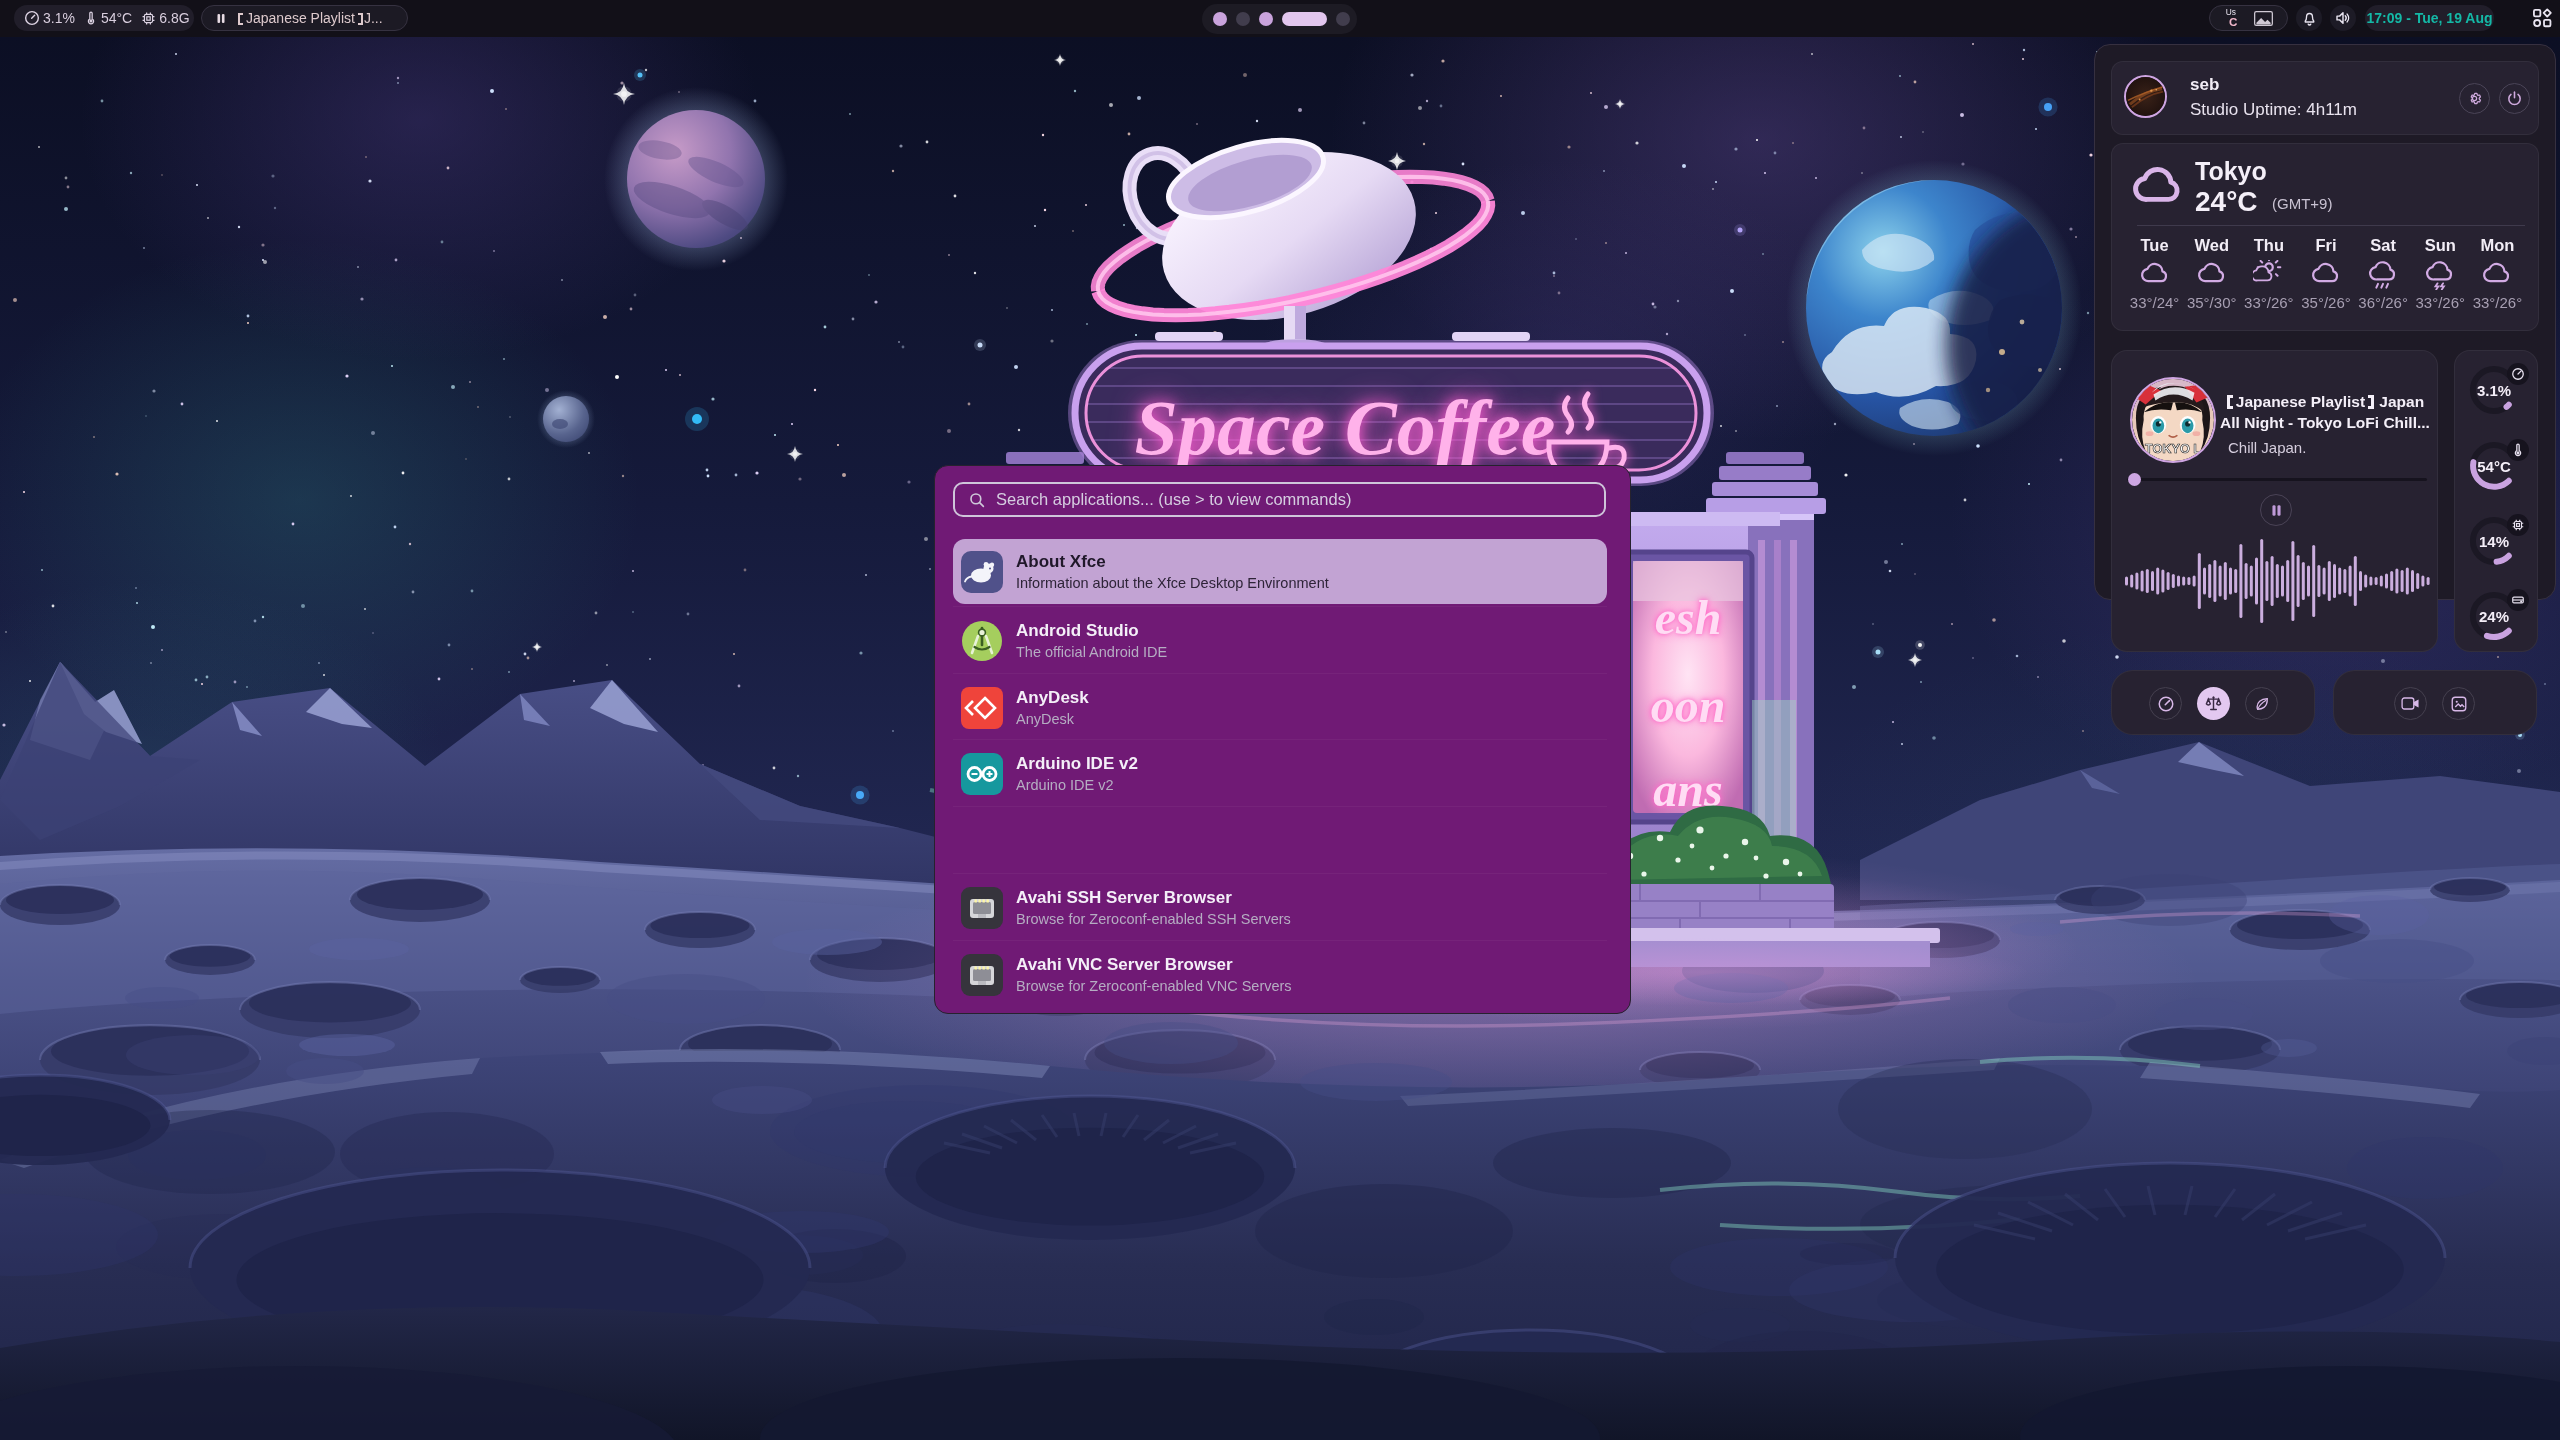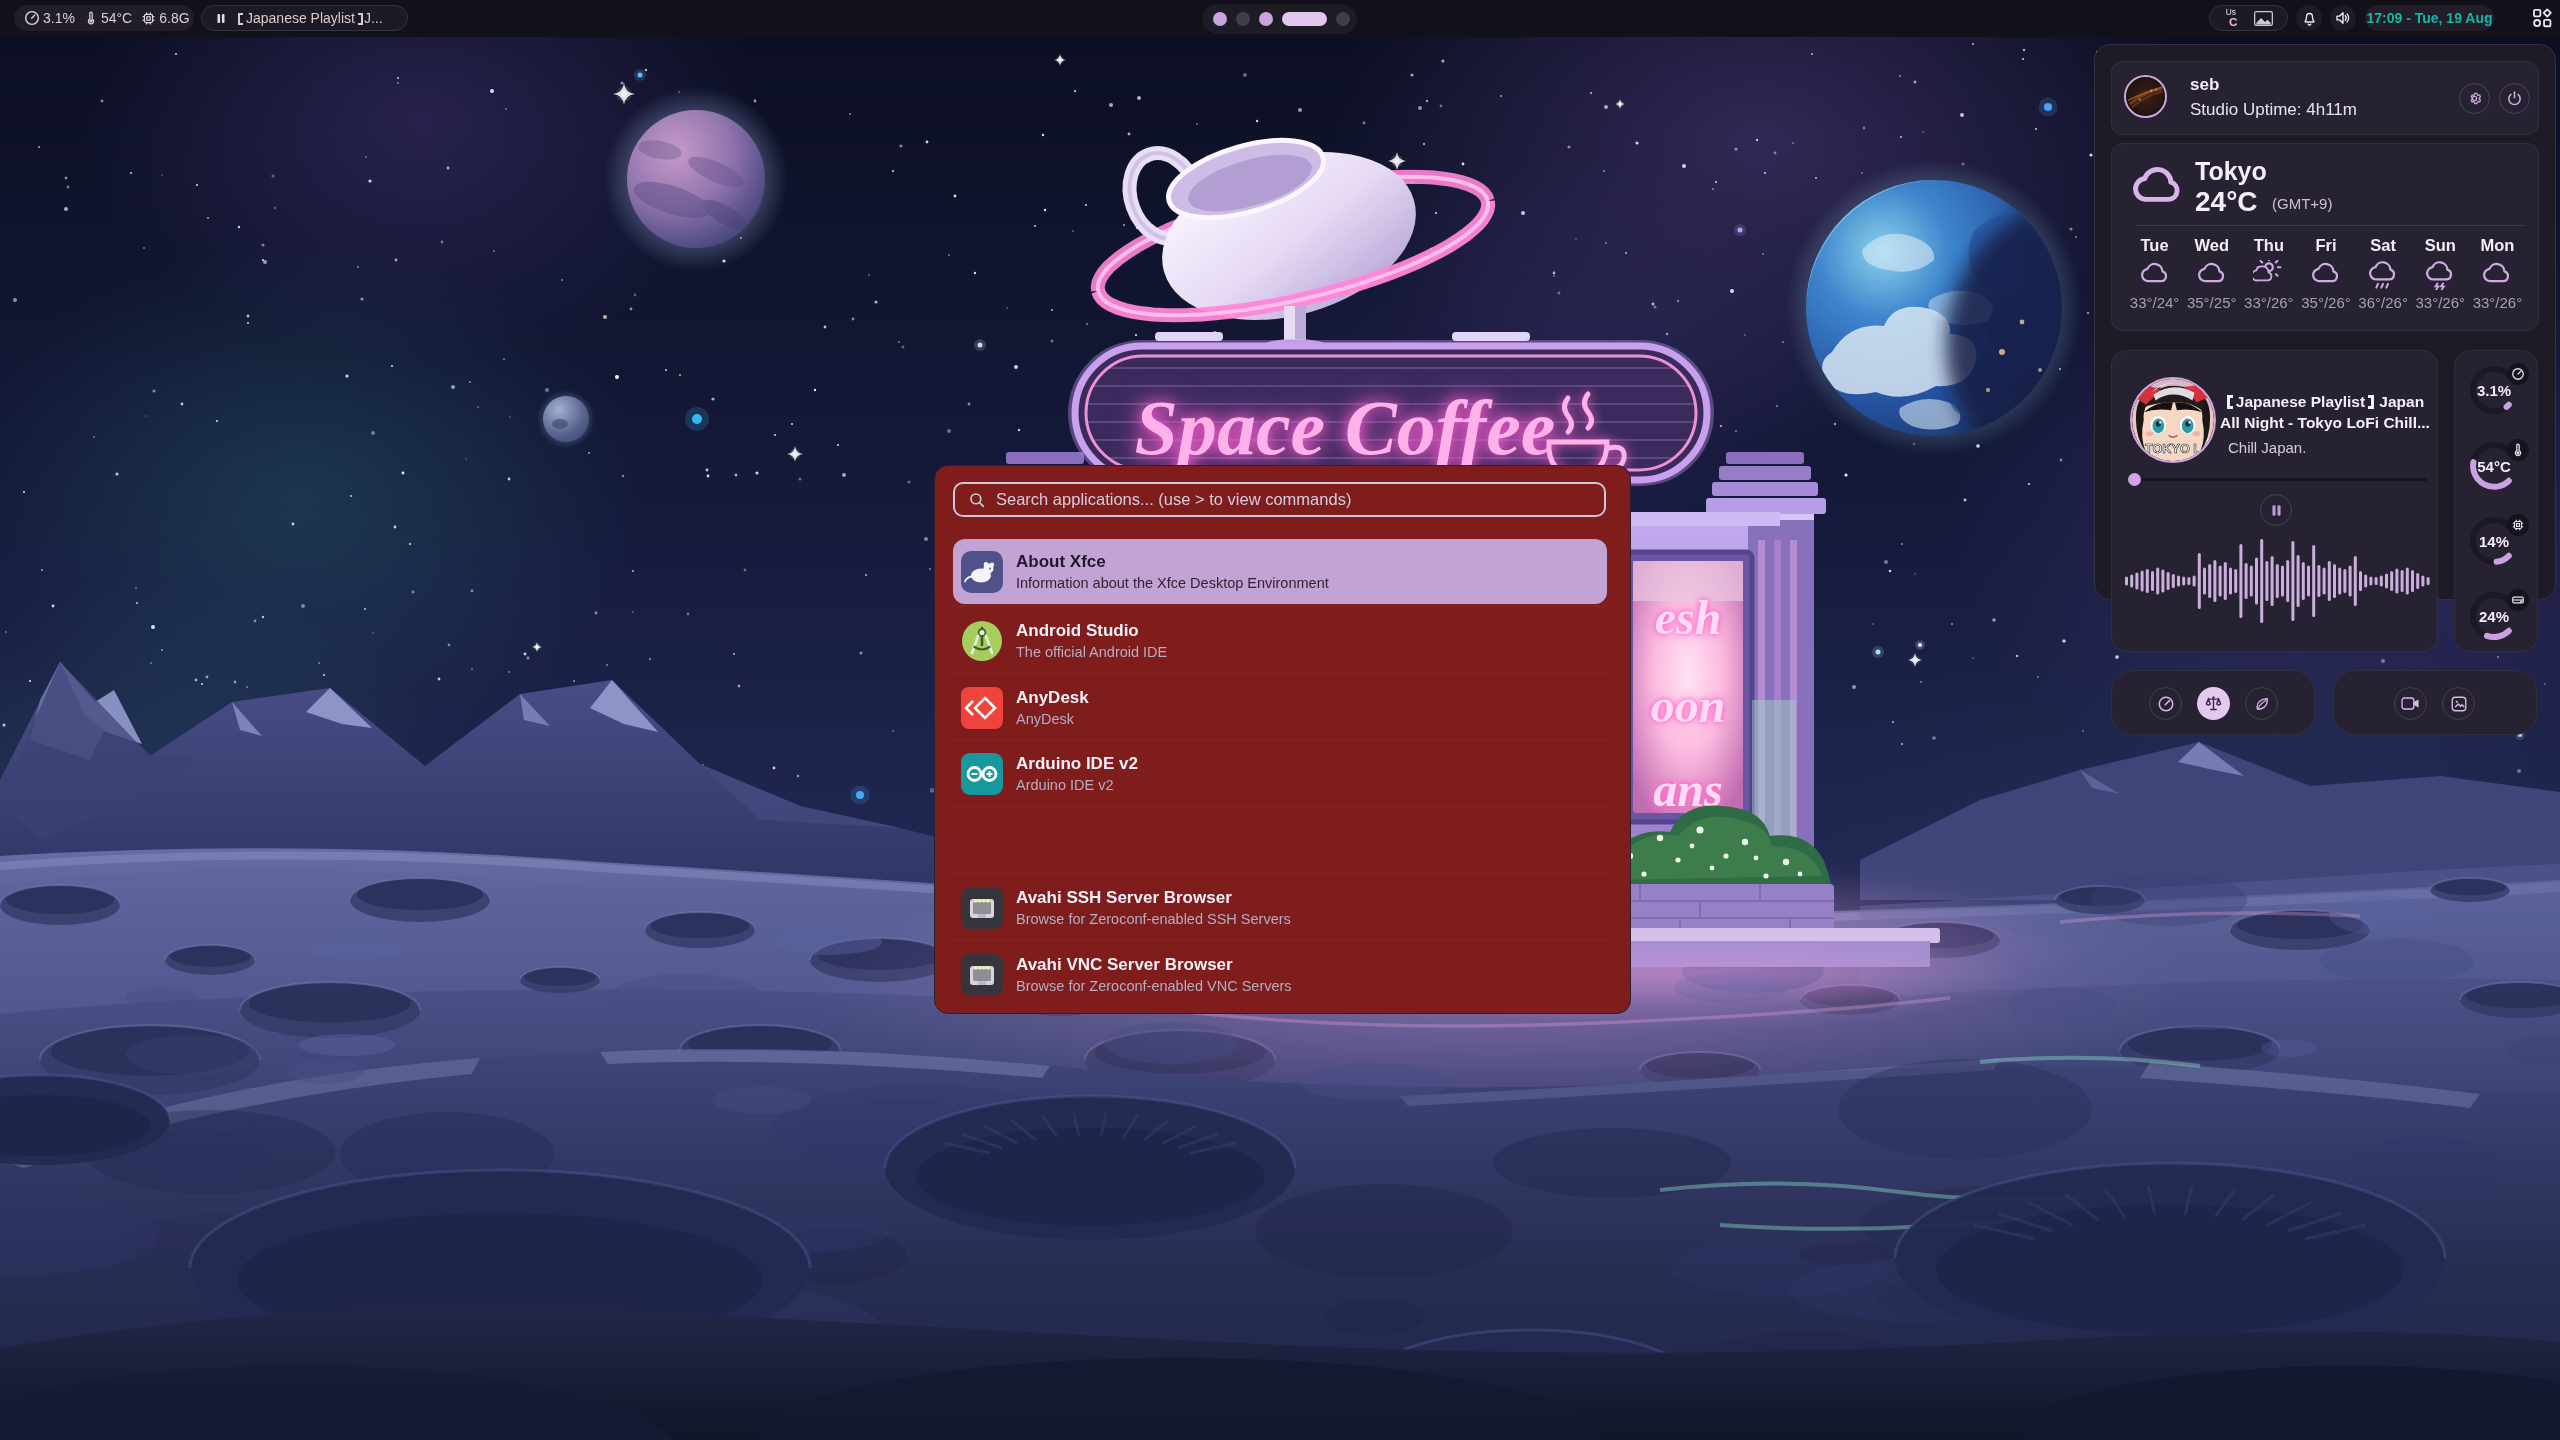--- a/index.html
+++ b/index.html
@@ -6,21 +6,21 @@
 #wall { position:absolute; left:0; top:0; }
 #topbar { position:absolute; left:0; top:0; width:2560px; height:37px; background:#121018; }
 .pill { position:absolute; top:5px; height:26px; background:#211e2a; border-radius:13px; display:flex; align-items:center; color:#d9cede; font-size:14px; white-space:nowrap; }
 .pillb { background:#1c1a24; border:1px solid #363241; }
 .circ { position:absolute; top:5px; width:26px; height:26px; border-radius:50%; background:#1d1b26; display:flex; align-items:center; justify-content:center; }
 .stat { display:flex; align-items:center; gap:3px; margin-right:9px; }
 #wsbar { position:absolute; left:1202px; top:4px; width:155px; height:30px; background:#1d1b24; border-radius:15px; display:flex; align-items:center; gap:9px; padding:0 11px; }
 .wsd { width:14px; height:14px; border-radius:7px; background:#413d4d; flex:none; }
 .wsa { background:#c9a3dc; }
 .wsp { width:45px; height:14px; border-radius:7px; background:#e2c6ee; flex:none; }
-#launcher { position:absolute; left:934px; top:465px; width:697px; height:549px; background:#7f1d1d; border-radius:14px; border:1px solid #26222e; }
+#launcher { position:absolute; left:934px; top:465px; width:697px; height:549px; background:#701a75; border-radius:14px; border:1px solid #26222e; }
 #searchbox { position:absolute; left:18px; top:16px; width:653px; height:35px; border:2px solid #cfc5da; border-radius:10px; display:flex; align-items:center; padding-left:13px; gap:10px; color:#d5cde0; font-size:16.5px; }
 .lrow { position:absolute; left:18px; width:654px; height:65px; display:flex; align-items:center; padding-left:8px; gap:13px; border-radius:12px; }
 .lrow.sel { background:#c2a3d3; }
 .licon { width:42px; height:42px; flex:0 0 42px; display:flex; }
 .lt1 { font-size:17px; font-weight:bold; color:#f4eff8; }
 .lt2 { font-size:14.5px; color:#b5adc2; margin-top:3px; }
 .sel .lt1 { color:#20182a; }
 .sel .lt2 { color:#2e2438; }
 .lsep { position:absolute; left:18px; width:654px; height:1px; background:rgba(255,255,255,0.045); }
 .cjl { display:inline-block; width:6px; height:14px; border:3px solid currentColor; border-right:none; vertical-align:-2px; margin:0 3px 0 1px; }
@@ -1244,21 +1244,21 @@
           </div>
           <div class="wcol">
             <div class="wday">Wed</div>
             <div class="wic">
               <svg width="32" height="30" viewBox="0 0 27 27" fill="none" stroke="#d2abe4" stroke-width="2" stroke-linecap="round">
                 <g transform="translate(0,-1)">
                   <path d="M8.2 20 h10.8 a4.5 4.5 0 0 0 1.2-8.8 A7 7 0 0 0 6.7 9 a5 5 0 0 0 1.5 11 Z" stroke-linejoin="round"></path>
                 </g>
               </svg>
             </div>
-            <div class="wtemp">35°/25°</div>
+            <div class="wtemp">35°/30°</div>
           </div>
           <div class="wcol">
             <div class="wday">Thu</div>
             <div class="wic">
               <svg width="32" height="30" viewBox="0 0 27 27" fill="none" stroke="#d2abe4" stroke-width="2" stroke-linecap="round">
                 <g transform="translate(13.5,2.5)">
                   <circle cx="0" cy="4" r="3.4"></circle>
                   <path d="M0 -2.2v-2 M6.2 10.2l1.5 1.5 M-6.2 10.2l-1.5 1.5 M6.1 -0.2l1.5-1.5 M-6.1 -0.2l-1.5-1.5 M8 4h2.2 M-8 4h-2.2 M0 12.2 M0 10.2v2" stroke-width="1.8"></path>
                 </g>
                 <g transform="translate(-3.5,2) scale(0.82)">

